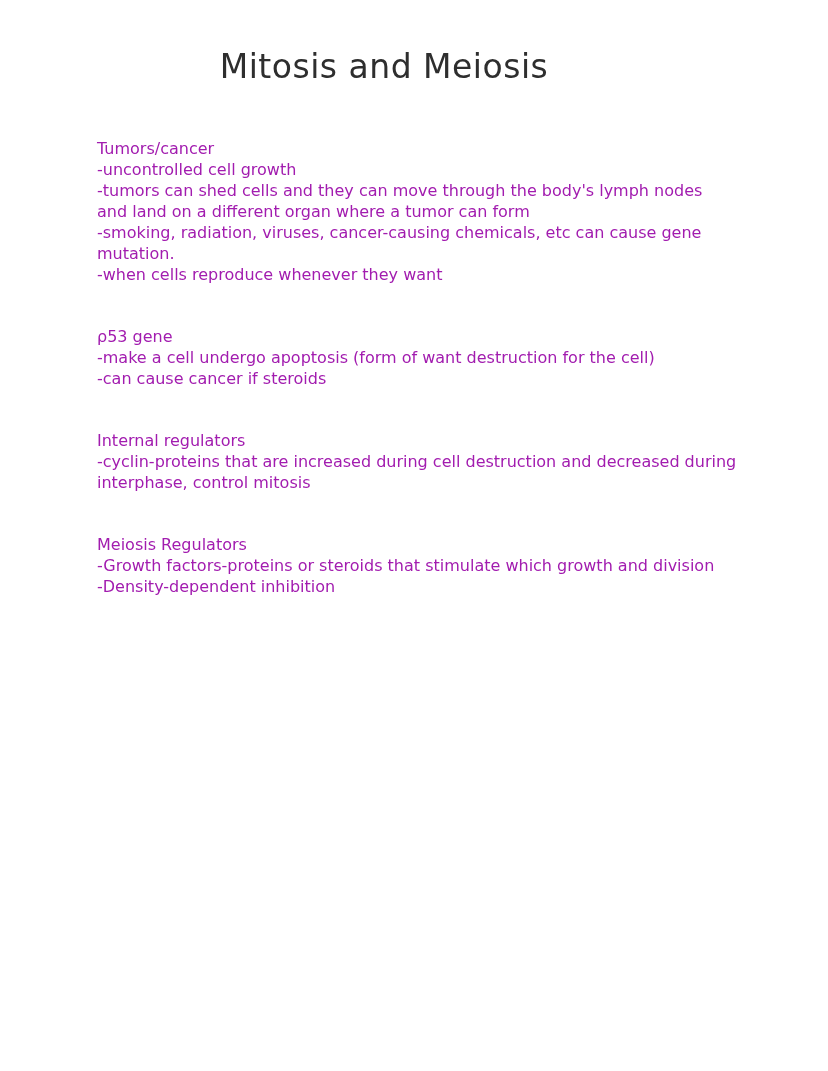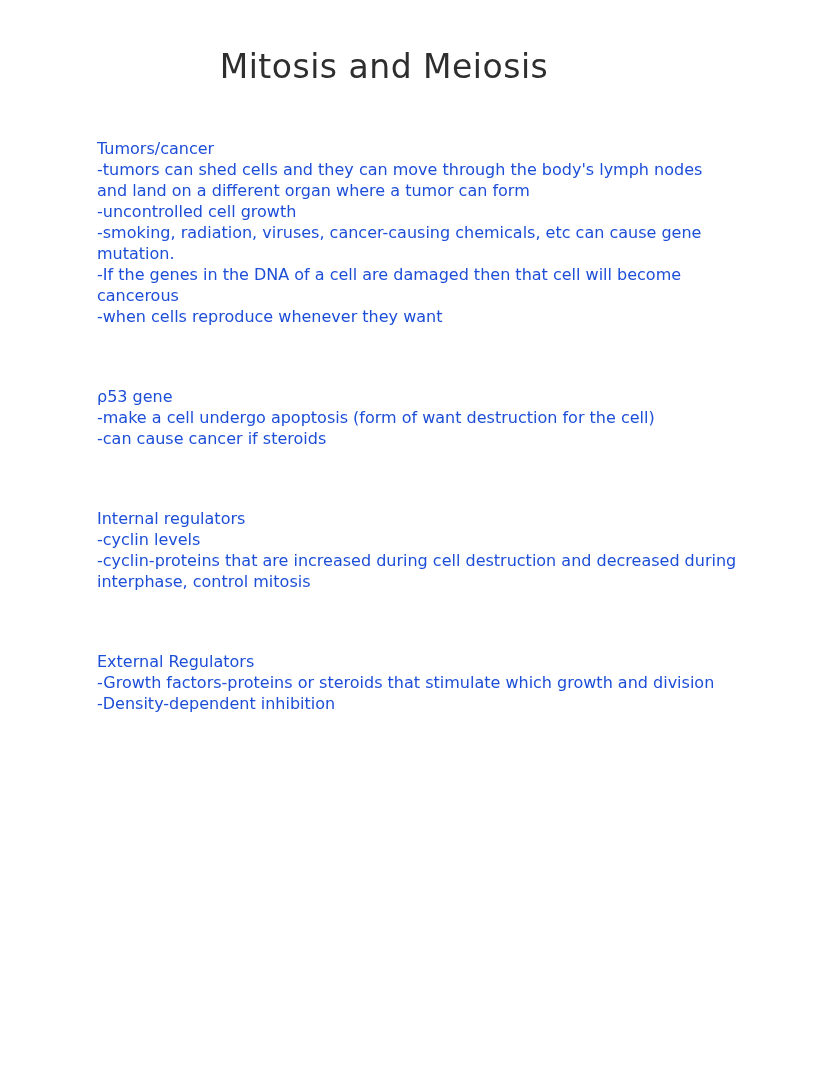--- a/index.html
+++ b/index.html
@@ -27,65 +27,63 @@
     line-height: 44px;
   }
   .notes {
     margin-top: 49px;
     margin-left: 97px;
     width: 640px;
     font-size: 16px;
     line-height: 21px;
   }
   .note-section + .note-section {
-    margin-top: 59px;
+    margin-top: 41px;
   }
   .section-heading,
   .note-line {
     margin: 0;
     padding: 0;
     font-weight: 400;
     font-size: 16px;
     line-height: 21px;
-    color: #1d4ed8;
+    color: #a21caf;
     white-space: normal;
   }
 </style>
 </head>
 <body>
 
 <div class="page">
 
   <h1 class="doc-title">Mitosis and Meiosis</h1>
 
   <div class="notes">
 
     <section class="note-section">
       <p class="section-heading">Tumors/cancer</p>
+      <p class="note-line">-uncontrolled cell growth</p>
       <p class="note-line">-tumors can shed cells and they can move through the body's lymph nodes and land on a different organ where a tumor can form</p>
-      <p class="note-line">-uncontrolled cell growth</p>
       <p class="note-line">-smoking, radiation, viruses, cancer-causing chemicals, etc can cause gene mutation.</p>
-      <p class="note-line">-If the genes in the DNA of a cell are damaged then that cell will become cancerous</p>
       <p class="note-line">-when cells reproduce whenever they want</p>
     </section>
 
     <section class="note-section">
       <p class="section-heading">ρ53 gene</p>
       <p class="note-line">-make a cell undergo apoptosis (form of want destruction for the cell)</p>
       <p class="note-line">-can cause cancer if steroids</p>
     </section>
 
 
 
     <section class="note-section">
       <p class="section-heading">Internal regulators</p>
-      <p class="note-line">-cyclin levels</p>
       <p class="note-line">-cyclin-proteins that are increased during cell destruction and decreased during interphase, control mitosis</p>
     </section>
 
     <section class="note-section">
-      <p class="section-heading">External Regulators</p>
+      <p class="section-heading">Meiosis Regulators</p>
       <p class="note-line">-Growth factors-proteins or steroids that stimulate which growth and division</p>
       <p class="note-line">-Density-dependent inhibition</p>
     </section>
 
   </div>
 </div>
 
 </body></html>

